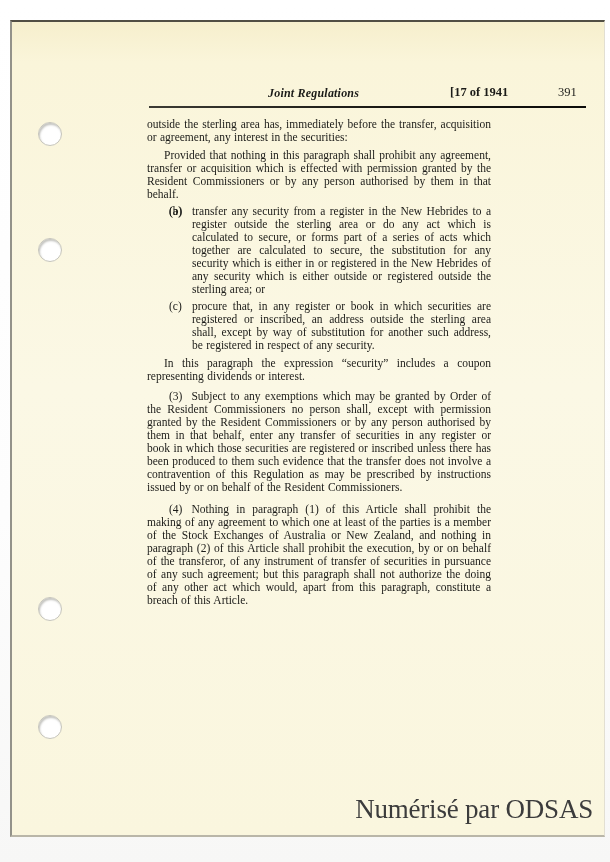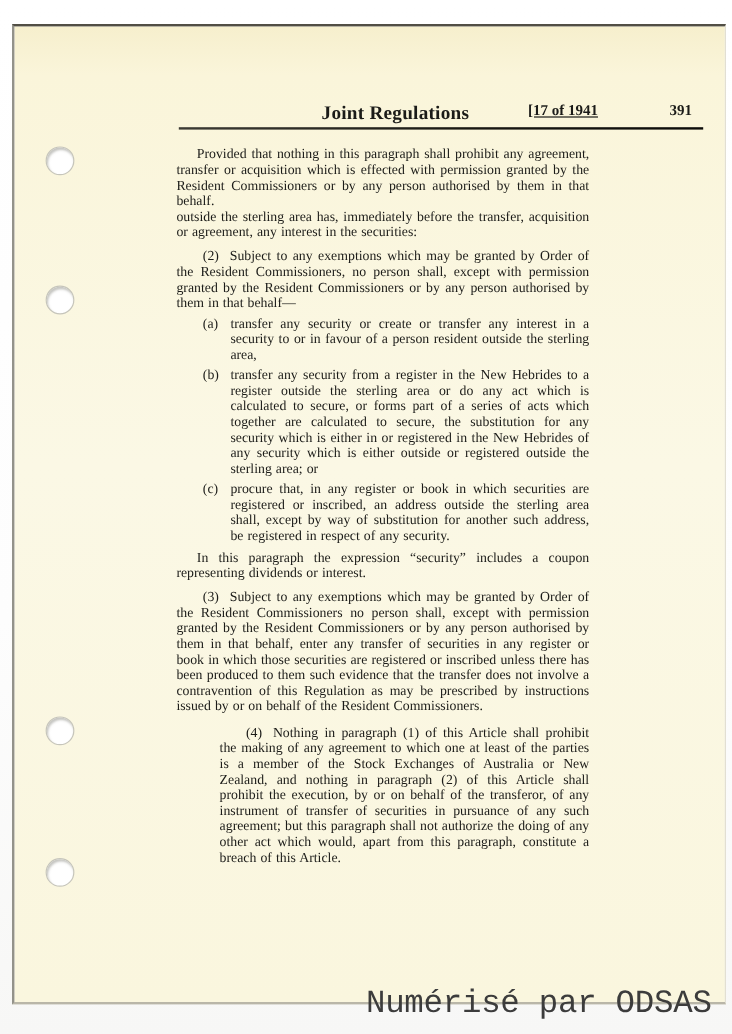--- a/index.html
+++ b/index.html
@@ -36,70 +36,70 @@
     border: 1px solid #c6c5bb;
     box-shadow: inset 1px 2px 2px rgba(110,110,100,0.40);
   }
   .hole.h1 { top: 100px; }
   .hole.h2 { top: 216px; }
   .hole.h3 { top: 575px; }
   .hole.h4 { top: 693px; }
   
   .running-title {
     position: absolute; left: 256px; top: 64px;
-    font-size: 16px; font-weight: bold;
+    font-size: 12px; font-style: italic; font-weight: bold;
     color: #1b1b18; letter-spacing: 0.2px;
   }
   .citation {
-    position: absolute; left: 428px; top: 63px;
-    font-size: 12.5px; font-weight: bold; color: #1b1b18; text-decoration: underline;
+    position: absolute; left: 438px; top: 63px;
+    font-size: 12.5px; font-weight: bold; color: #1b1b18;
   }
   .page-number {
     position: absolute; left: 546px; top: 63px;
-    font-size: 12.5px; font-weight: bold; color: #1b1b18;
+    font-size: 12.5px; font-weight: normal; color: #1b1b18;
   }
   .header-rule {
     position: absolute; left: 137px; top: 84px;
     width: 437px; height: 2px;
     background: linear-gradient(90deg, #3c3b34 0%, #191813 55%, #0c0c0a 100%);
   }
   
   .body-col {
     position: absolute; left: 135px; top: 96px;
     width: 344px;
     font-size: 11.5px; line-height: 13px;
     color: #1b1b18;
     text-align: justify;
     word-spacing: 0.5px;
   }
   .p { margin: 0; }
   .p.indent      { text-indent: 17px; margin-top: 5px; }
   .p.num-para    { text-indent: 22px; }
   .p.mt7         { margin-top: 7px; }
-  .p.mt9         { margin-top: 9px; margin-left: 36px; }
+  .p.mt9         { margin-top: 9px; }
   .pnum { margin-right: 9px; }
   .list { margin-top: 4px; list-style: none; }
   .list-item {
     position: relative;
     padding-left: 45px;
     margin-top: 4px;
   }
   .list-item .label {
     position: absolute; left: 22px; top: 0;
   }
   .p.hanging {
     margin-top: 5px;
     padding-left: 45px;
     text-indent: -45px;
   }
   
   .scan-credit {
     position: absolute;
-    right: 17px; top: 822px;
-    font-family: Liberation Mono, monospace;
+    right: 17px; top: 794px;
+    font-family: Liberation Serif, serif;
     font-size: 27px;
     color: #3c3c3c;
     letter-spacing: -0.2px;
     white-space: nowrap;
     text-align: center;
   }
 </style>
 </head>
 <body>
 
@@ -112,29 +112,28 @@
     <div class="hole h3"></div>
     <div class="hole h4"></div>
 
     <div class="running-title">Joint Regulations</div>
     <div class="citation">[17 of 1941</div>
     <div class="page-number">391</div>
     <div class="header-rule"></div>
 
     <div class="body-col">
 
+      <p class="p">outside the sterling area has, immediately before the transfer, acquisition or agreement, any interest in the securities:</p>
+
       <p class="p indent">Provided that nothing in this paragraph shall prohibit any agreement, transfer or acquisition which is effected with permission granted by the Resident Commissioners or by any person authorised by them in that behalf.</p>
 
-      <p class="p">outside the sterling area has, immediately before the transfer, acquisition or agreement, any interest in the securities:</p>
-
-      <p class="p num-para mt7"><span class="pnum">(2)</span><span>Subject to any exemptions which may be granted by Order of the Resident Commissioners, no person shall, except with permission granted by the Resident Commissioners or by any person authorised by them in that behalf—</span></p>
 
       <div class="list">
         <div class="list-item">
-          <span class="label">(a)</span><span>transfer any security or create or transfer any interest in a security to or in favour of a person resident outside the sterling area,</span>
+          <span class="label">(a)</span>
         </div>
         <div class="list-item">
           <span class="label">(b)</span><span>transfer any security from a register in the New Hebrides to a register outside the sterling area or do any act which is calculated to secure, or forms part of a series of acts which together are calculated to secure, the substitution for any security which is either in or registered in the New Hebrides of any security which is either outside or registered outside the sterling area; or</span>
         </div>
         <div class="list-item">
           <span class="label">(c)</span><span>procure that, in any register or book in which securities are registered or inscribed, an address outside the sterling area shall, except by way of substitution for another such address, be registered in respect of any security.</span>
         </div>
       </div>
 
       <p class="p indent">In this paragraph the expression “security” includes a coupon representing dividends or interest.</p>

